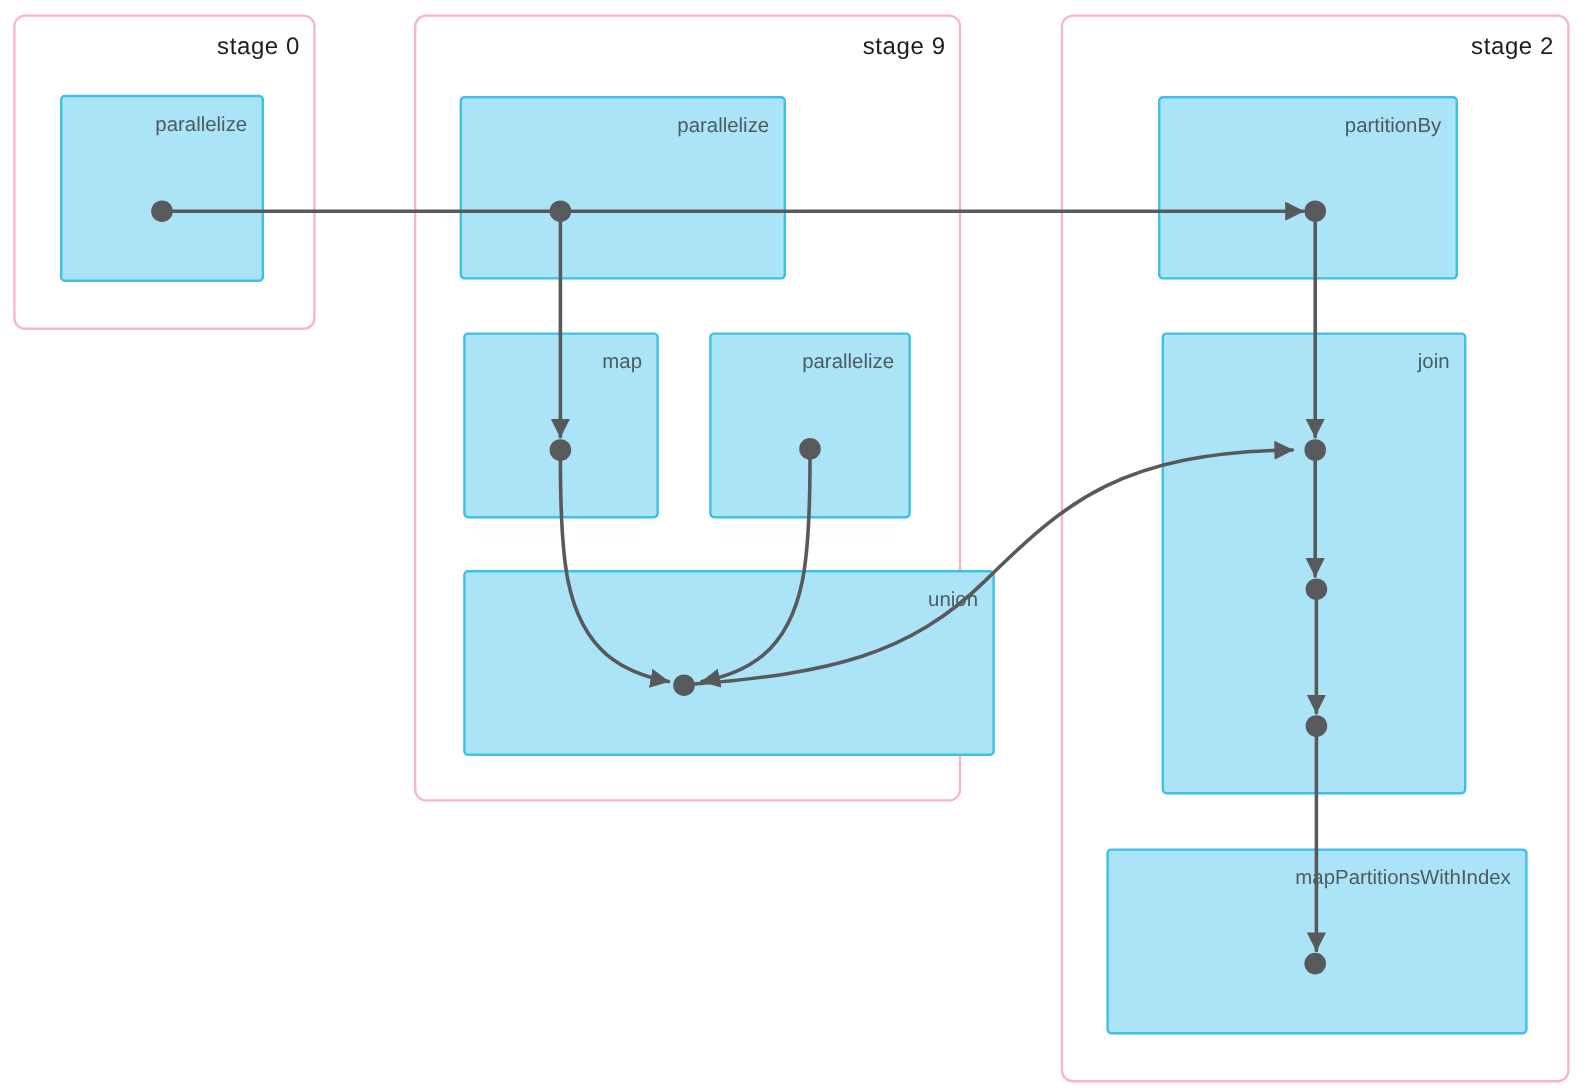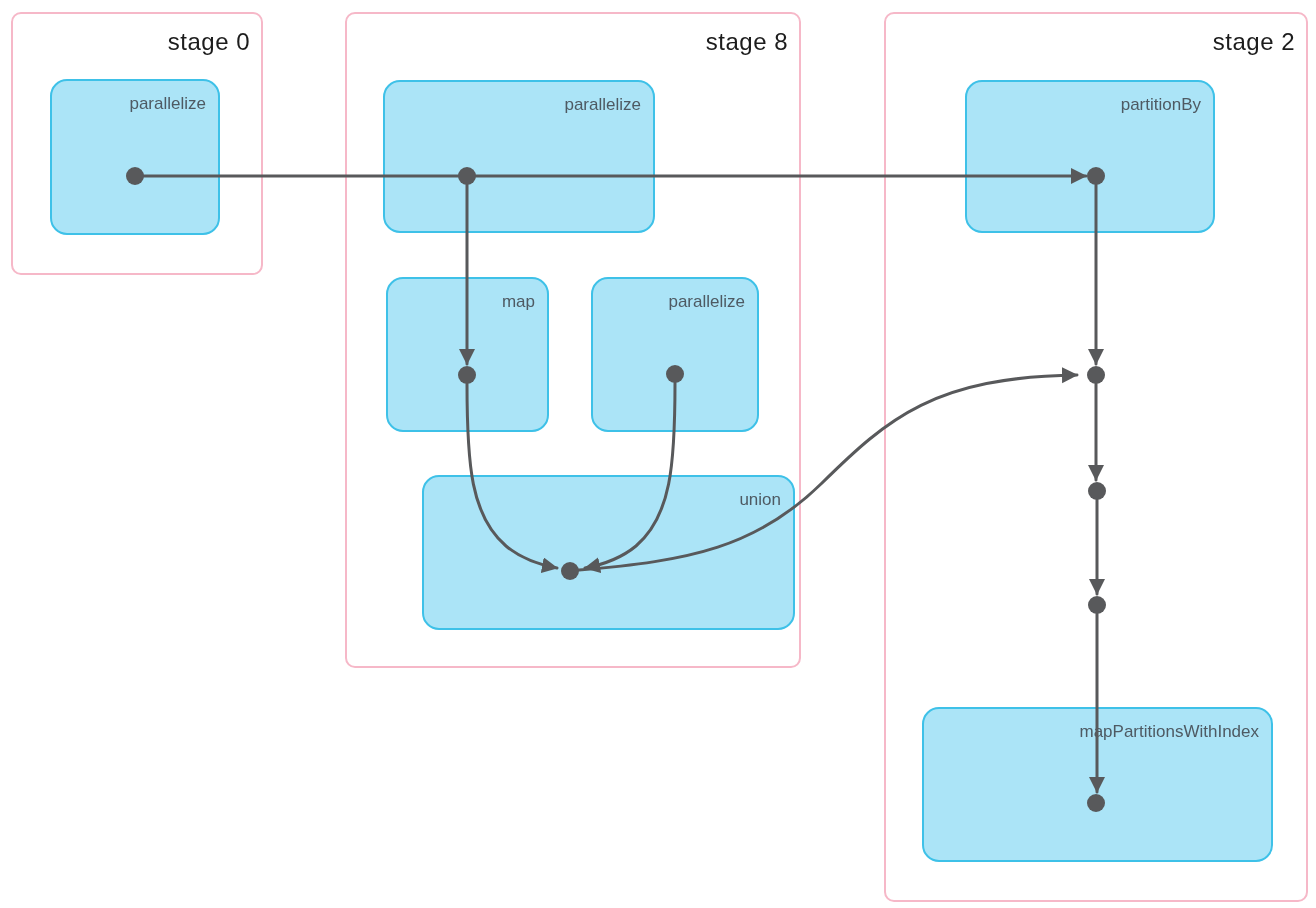--- a/index.html
+++ b/index.html
@@ -27,30 +27,30 @@
   .stage {
     position: absolute;
     background: var(--stage-fill);
     border: 2px solid var(--stage-border);
     border-radius: 10px;
   }
   .stage-label {
     position: absolute;
     top: 14px;
     right: 11px;
-    font-size: 24px;
+    font-size: 20px;
     color: var(--stage-label-color);
     letter-spacing: 0.5px;
     white-space: nowrap;
   }
   .op {
     position: absolute;
     background: var(--op-fill);
     border: 2px solid var(--op-border);
-    border-radius: 17px;
+    border-radius: 4px;
   }
   .op-label {
     position: absolute;
     top: 13px;
     right: 12px;
     font-size: 17px;
     color: var(--op-label-color);
     white-space: nowrap;
   }
   svg.edges {
@@ -75,21 +75,21 @@
 </head>
 <body>
 
 <div class="canvas">
 
   <div class="stage" style="left:11px; top:12px; width:252px; height:263px;">
     <div class="stage-label">stage 0</div>
   </div>
 
   <div class="stage" style="left:345px; top:12px; width:456px; height:656px;">
-    <div class="stage-label">stage 8</div>
+    <div class="stage-label">stage 9</div>
   </div>
 
   <div class="stage" style="left:884px; top:12px; width:424px; height:890px;">
     <div class="stage-label">stage 2</div>
   </div>
 
   <div class="op" style="left:50px; top:79px; width:170px; height:156px;">
     <span class="op-label">parallelize</span>
   </div>
 
@@ -98,28 +98,31 @@
   </div>
 
   <div class="op" style="left:386px; top:277px; width:163px; height:155px;text-align:right;">
     <span class="op-label">map</span>
   </div>
 
   <div class="op" style="left:591px; top:277px; width:168px; height:155px;">
     <span class="op-label">parallelize</span>
   </div>
 
-  <div class="op" style="left:386px; top:475px; width:373px; height:155px;margin-left:36px;">
+  <div class="op" style="left:386px; top:475px; width:443px; height:155px;">
     <span class="op-label">union</span>
   </div>
 
   <div class="op" style="left:965px; top:80px; width:250px; height:153px;">
     <span class="op-label">partitionBy</span>
   </div>
 
+  <div class="op" style="left:968px; top:277px; width:254px; height:385px;">
+    <span class="op-label">join</span>
+  </div>
 
   <div class="op" style="left:922px; top:707px; width:351px; height:155px;">
     <span class="op-label">mapPartitionsWithIndex</span>
   </div>
 
   <svg class="edges" viewBox="0 0 1316 908">
     <defs>
       <marker id="arrow" markerUnits="userSpaceOnUse" markerWidth="18" markerHeight="18" refX="15" refY="8" orient="auto">
         <path d="M0,0 L16,8 L0,16 Z"></path>
       </marker>

